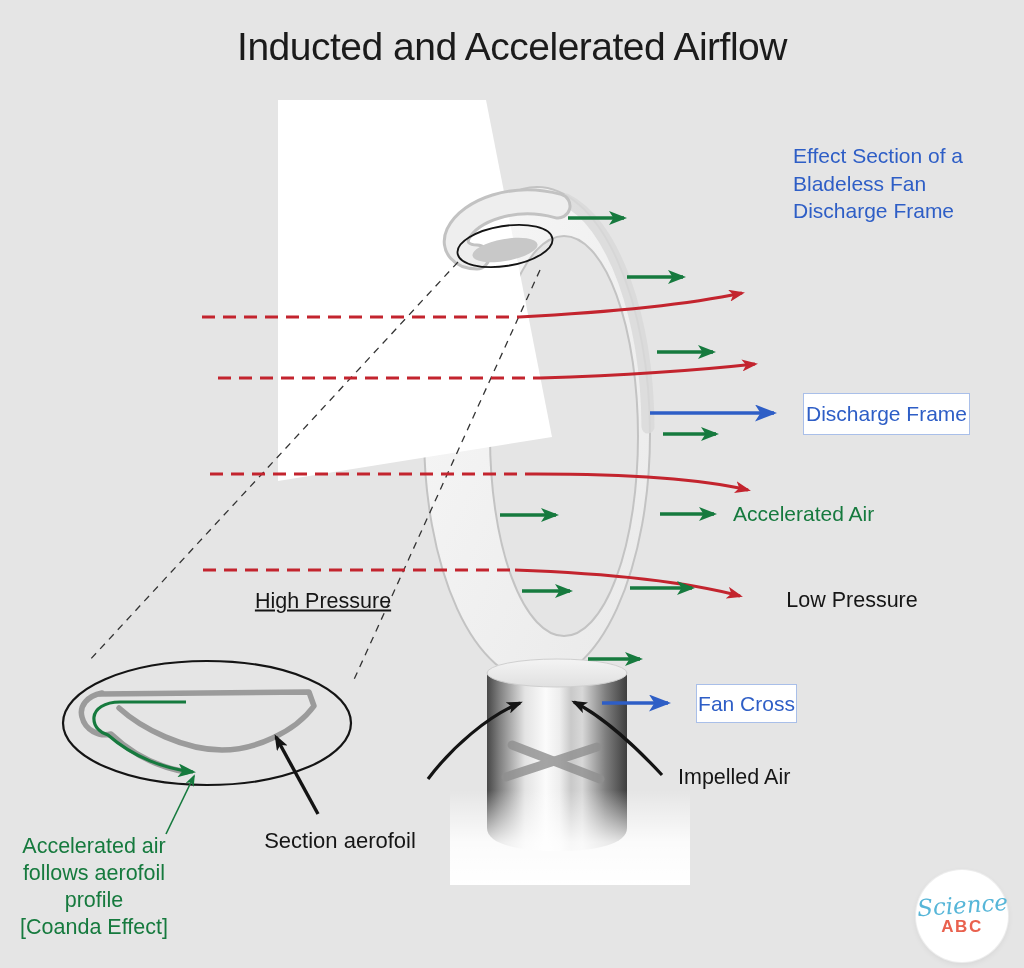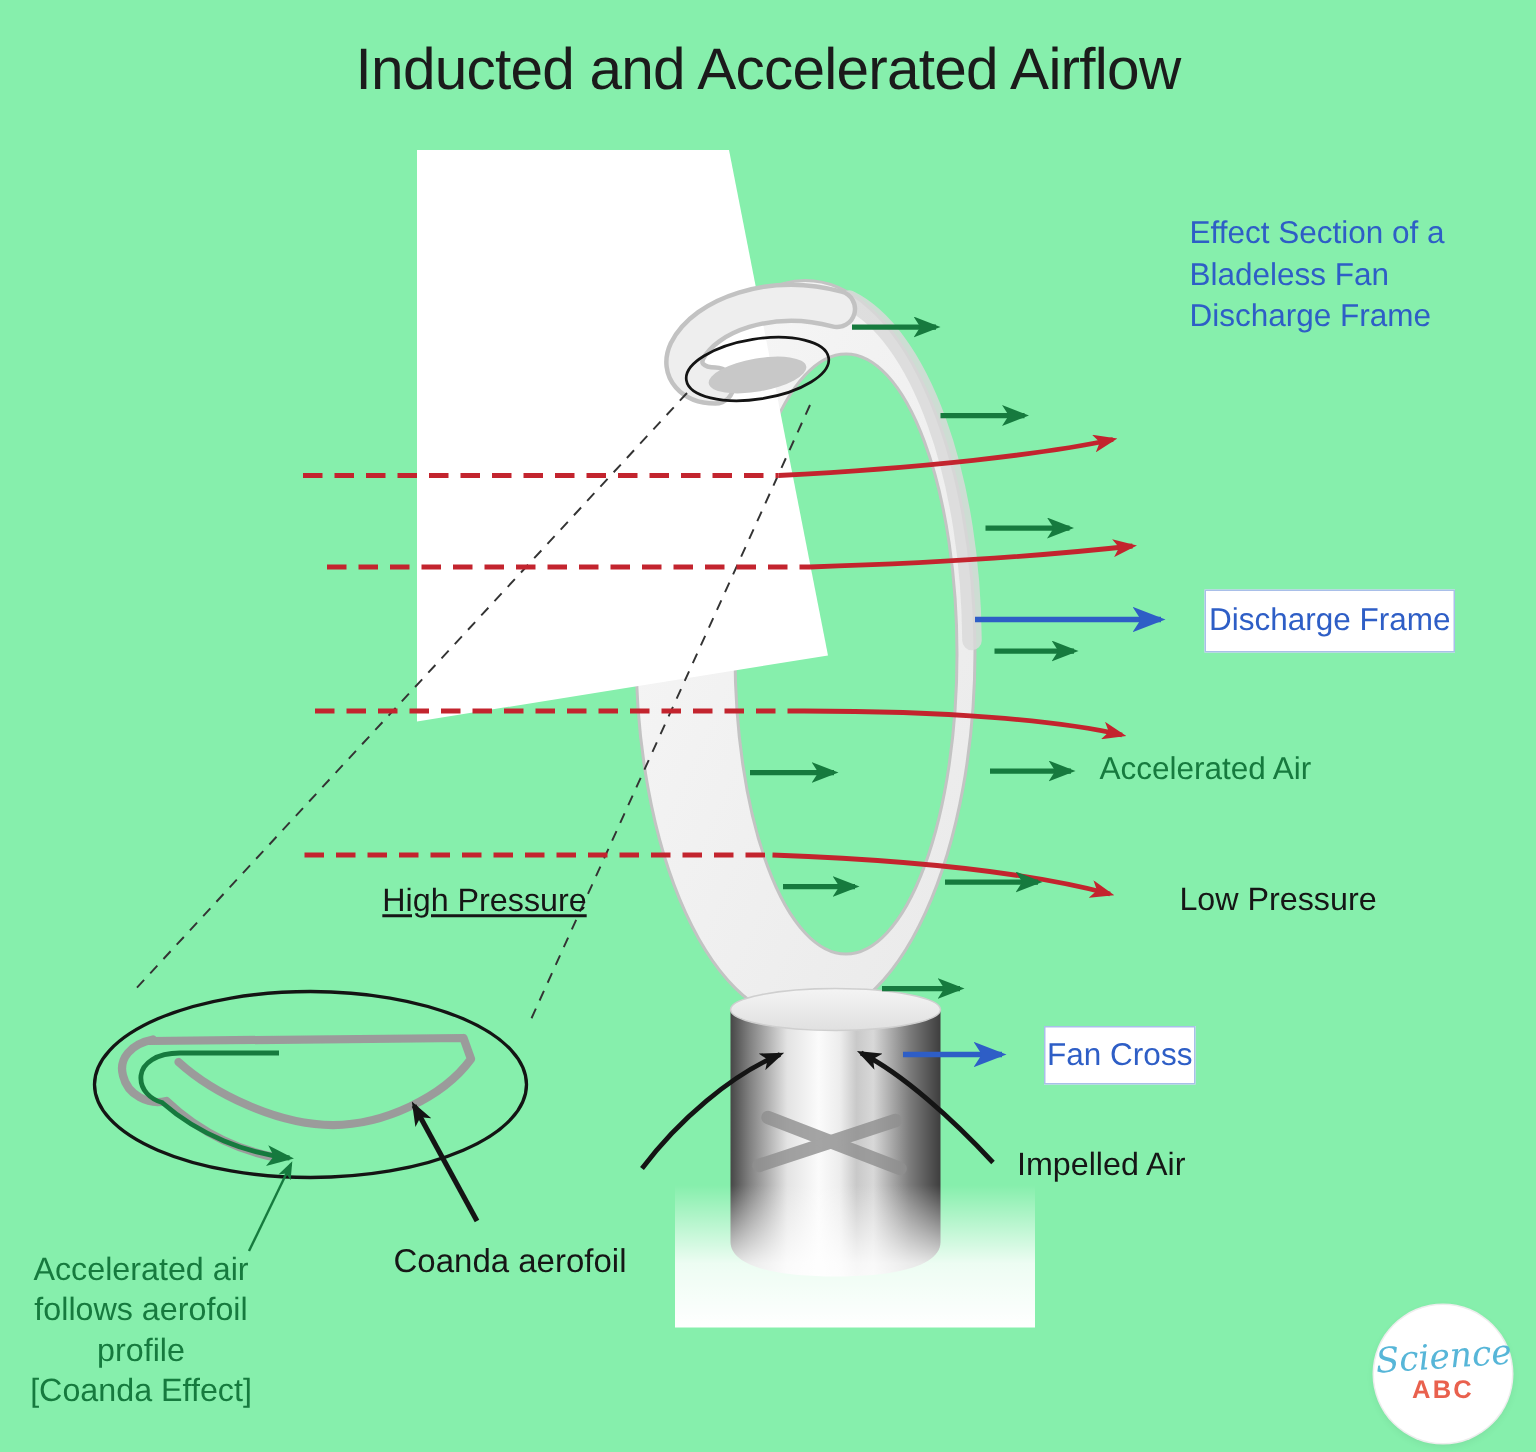--- a/index.html
+++ b/index.html
@@ -1,16 +1,16 @@
 <!DOCTYPE html>
 <html><head>
 <meta charset="utf-8">
 <style>
   html,body{margin:0;padding:0;background:#ffffff;}
-  #stage{position:relative;width:1024px;height:968px;background:#86efac;overflow:hidden;
+  #stage{position:relative;width:1024px;height:968px;background:#e5e5e5;overflow:hidden;
          font-family:"Liberation Sans",sans-serif;}
   #diagram-svg{position:absolute;left:0;top:0;}
   .lbl{position:absolute;white-space:nowrap;}
   #title{left:0;right:0;top:25px;text-align:center;font-size:39px;letter-spacing:-0.5px;
          color:#1b1b1b;}
   #cross-note{left:793px;top:142px;font-size:21px;line-height:27.5px;color:#2e5ec6;}
   .bluebox{position:absolute;border:1.5px solid #a9bfe9;background:#ffffff;color:#2e5ec6;
            display:flex;align-items:center;justify-content:center;font-size:21px;}
   #discharge-box{left:803px;top:393px;width:165px;height:40px;}
   #fanbase-box{left:696px;top:684px;width:99px;height:37px;}
@@ -167,21 +167,21 @@
 
   <div class="lbl" id="high-pressure">High Pressure</div>
 
   <div class="lbl" id="low-pressure">Low Pressure</div>
 
   <div class="bluebox" id="fanbase-box">Fan Cross</div>
 
   <div class="lbl" id="impelled-air">Impelled Air</div>
 
   <div class="lbl" id="aerofoil-note">
-    <div>Coanda aerofoil</div>
+    <div>Section aerofoil</div>
   </div>
 
   <div class="lbl" id="coanda-note">
     <div>Accelerated air</div>
     <div>follows aerofoil</div>
     <div>profile</div>
     <div>[Coanda Effect]</div>
   </div>
 
   <div class="lbl" id="logo">

